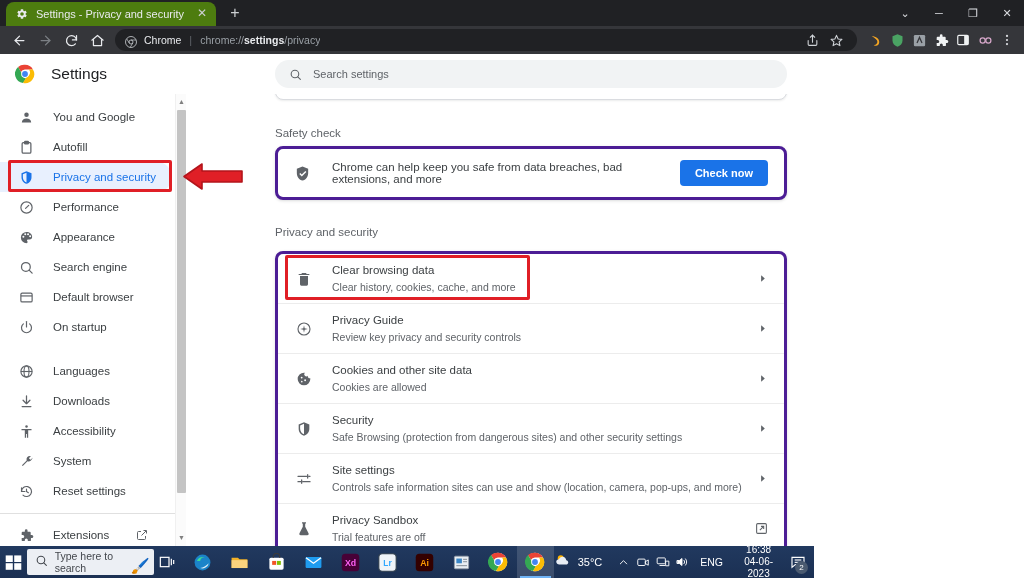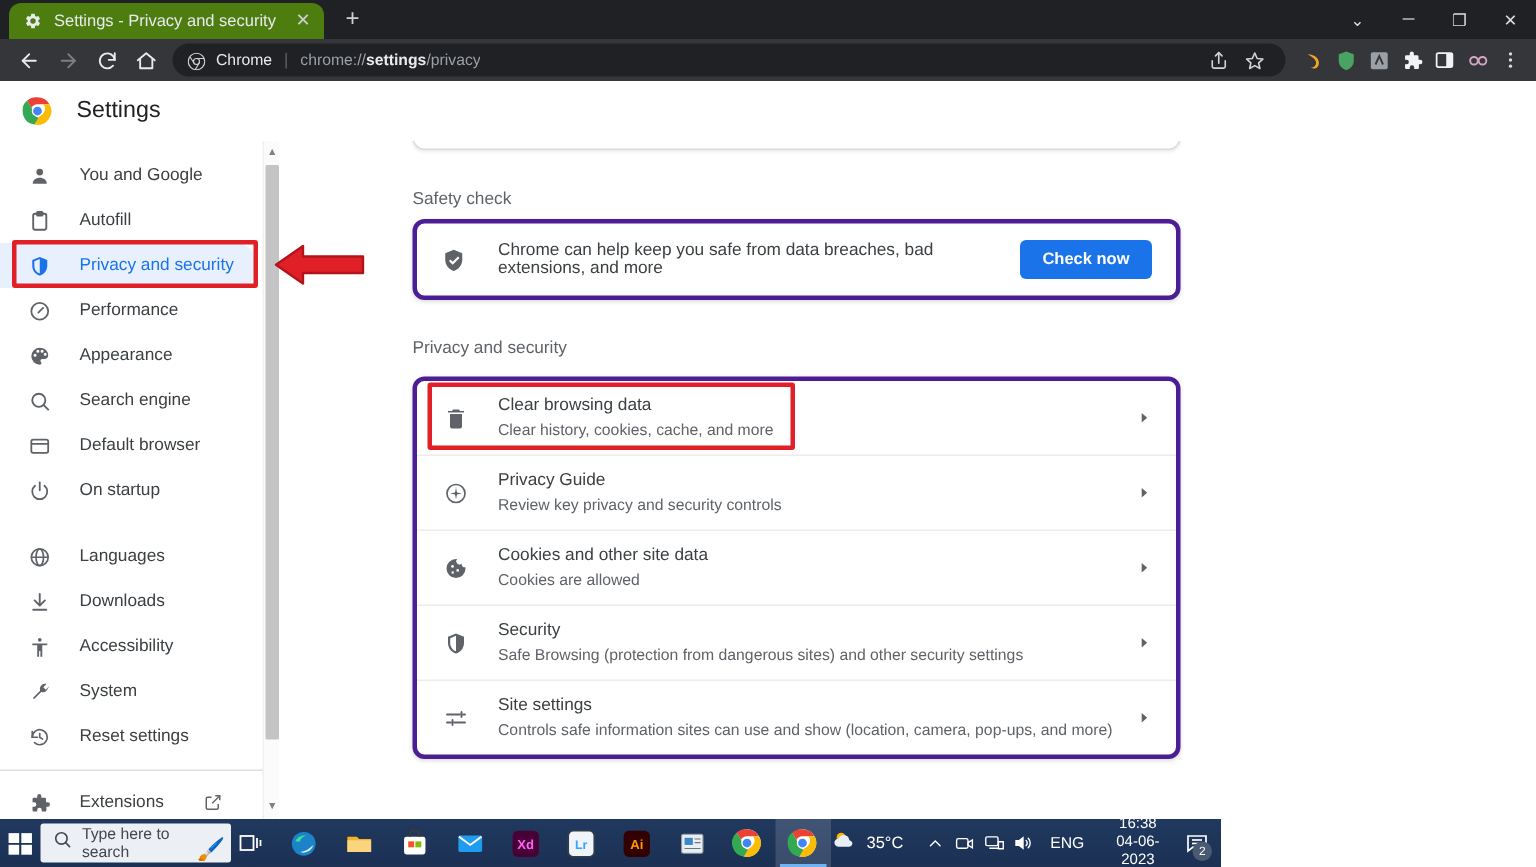--- a/index.html
+++ b/index.html
@@ -396,20 +396,29 @@
         <path d="M24 2a22 22 0 0 1 19.1 11H24a11 11 0 0 0-9.8 6L7.4 7.3A21.9 21.9 0 0 1 24 2z" fill="#ea4335"></path>
         <path d="M7.4 7.3 17.2 24a11 11 0 0 0 9.5 11l-7.5 10.6A22 22 0 0 1 7.4 7.3z" fill="#34a853"></path>
         <path d="M43.1 13A22 22 0 0 1 19.2 45.6L27.5 31A11 11 0 0 0 33.4 13z" fill="#fbbc05"></path>
         <circle cx="24" cy="24" r="9.2" fill="#fff"></circle>
         <circle cx="24" cy="24" r="7" fill="#4285f4"></circle>
       </svg>
     </span>
     <span class="settings-title">Settings</span>
   </div>
 
+  <div class="search-box">
+    <span class="sicon">
+      <svg width="13" height="13" viewBox="0 0 24 24" fill="none" stroke="#5f6368" stroke-width="2" stroke-linecap="round">
+          <circle cx="11" cy="11" r="7"></circle>
+          <line x1="16.2" y1="16.2" x2="21" y2="21"></line>
+        </svg>
+    </span>
+    <input class="search-input" type="text" placeholder="Search settings" style="">
+  </div>
 
   <div class="sidebar">
     <div class="sb-list">
 
       <div class="sb-item">
         <span class="sb-ico">
           <svg width="15" height="15" viewBox="0 0 24 24" fill="currentColor">
               <circle cx="12" cy="7.5" r="3.6"></circle>
               <path d="M4.5 20c0-4 3.4-6.3 7.5-6.3s7.5 2.3 7.5 6.3z"></path>
             </svg>
@@ -669,20 +678,38 @@
           <span class="prow-title" style="display:block">Site settings</span>
           <span class="prow-sub" style="display:block">Controls safe information sites can use and show (location, camera, pop-ups, and more)</span>
         </span>
         <span class="prow-end">
           <svg width="11" height="11" viewBox="0 0 24 24" fill="currentColor">
               <polygon points="9,5 17,12 9,19"></polygon>
             </svg>
         </span>
       </div>
 
+      <div class="prow">
+        <span class="prow-ico">
+          <svg width="16" height="16" viewBox="0 0 24 24" fill="currentColor">
+              <path d="M9 2h6v1.6h-1.2v5.1l5 9.7c.7 1.4-.3 3.1-1.9 3.1H7.1c-1.6 0-2.6-1.7-1.9-3.1l5-9.7V3.6H9V2z"></path>
+            </svg>
+        </span>
+        <span class="prow-body">
+          <span class="prow-title" style="display:block">Privacy Sandbox</span>
+          <span class="prow-sub" style="display:block">Trial features are off</span>
+        </span>
+        <span class="prow-end">
+          <svg width="13" height="13" viewBox="0 0 24 24" fill="none" stroke="currentColor" stroke-width="2">
+              <rect x="3" y="3" width="18" height="18" rx="2"></rect>
+              <path d="M9 15 16 8"></path>
+              <path d="M11 8h5v5"></path>
+            </svg>
+        </span>
+      </div>
     </div>
   </div>
 
   <div class="annot-box" style="left:8px; top:160px; width:164px; height:32px;"></div>
 
   <div class="annot-arrow" style="left:182px; top:160px;">
     <svg width="62" height="33" viewBox="0 0 62 33">
       <polygon points="2,16.5 20,4 20,11 60,11 60,22 20,22 20,29" fill="#e01f26" stroke="#b3141b" stroke-width="1.6" stroke-linejoin="round"></polygon>
     </svg>
   </div>

